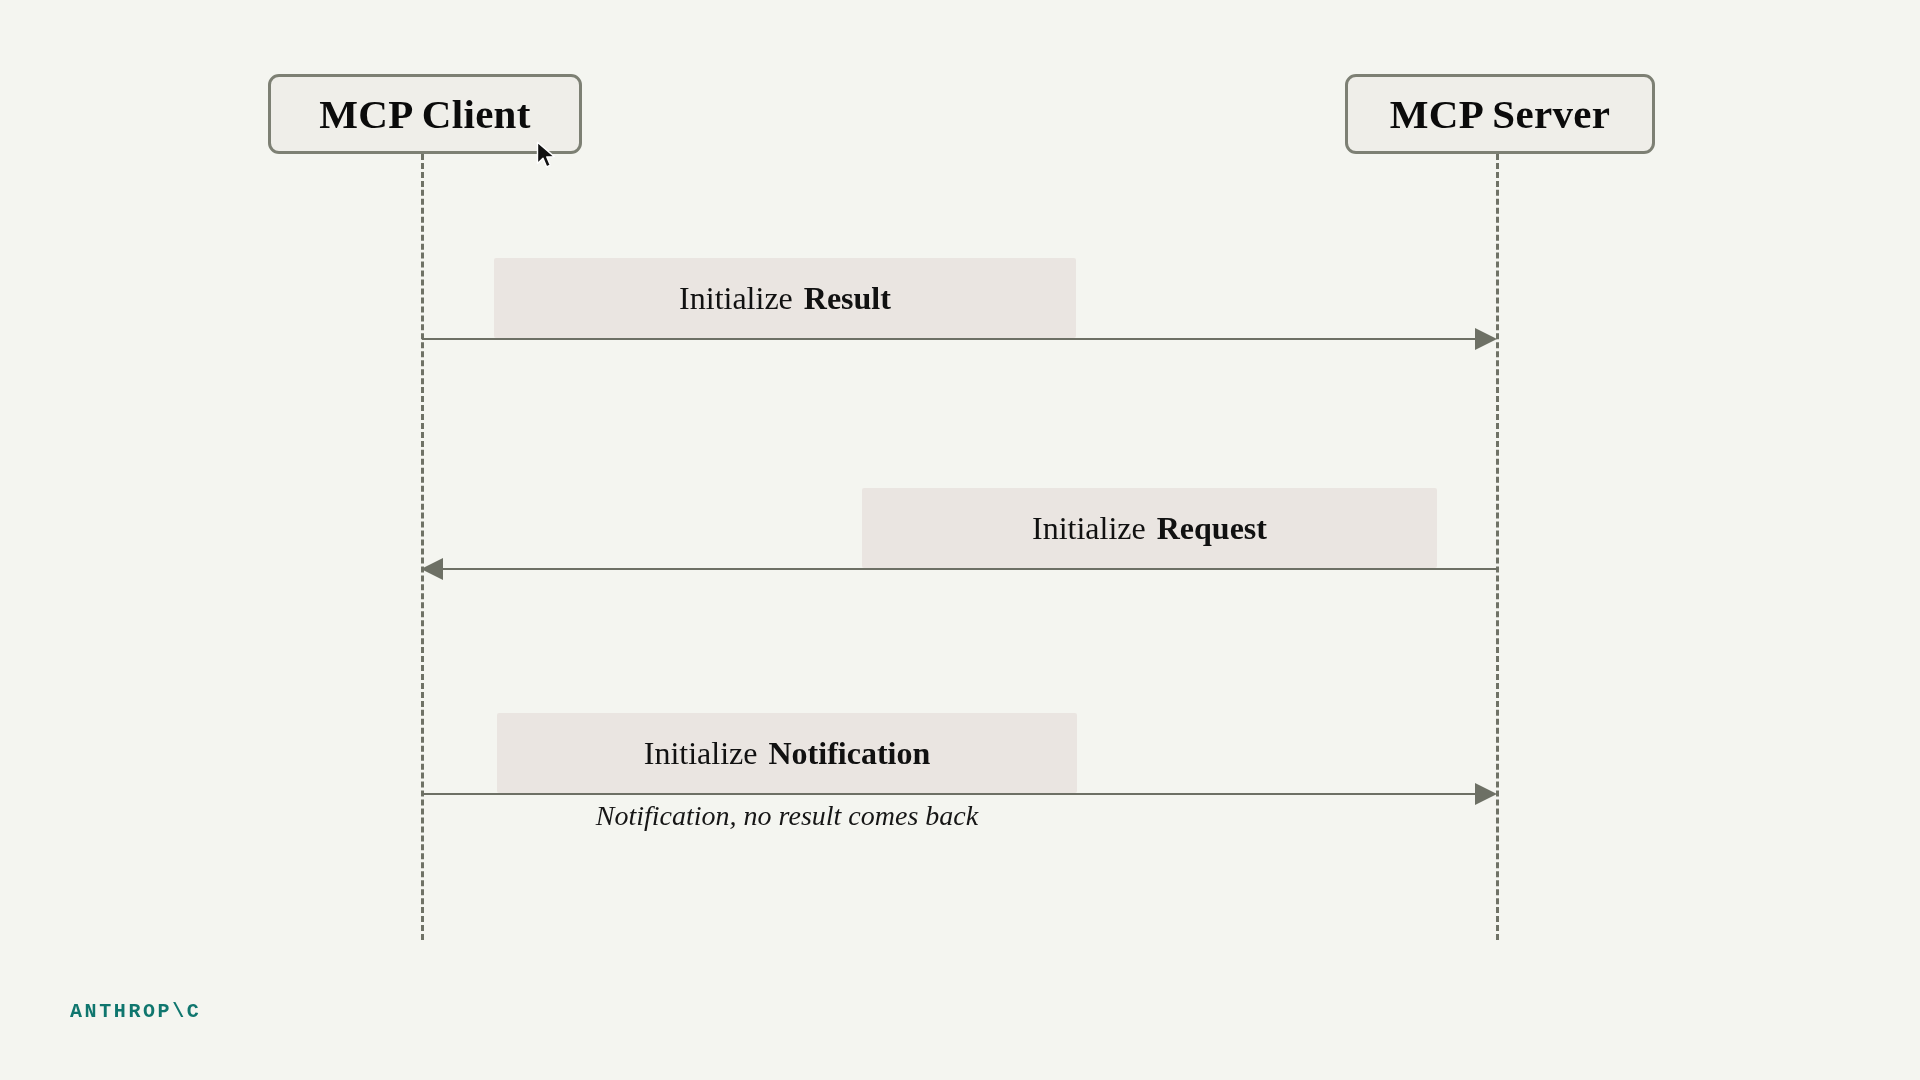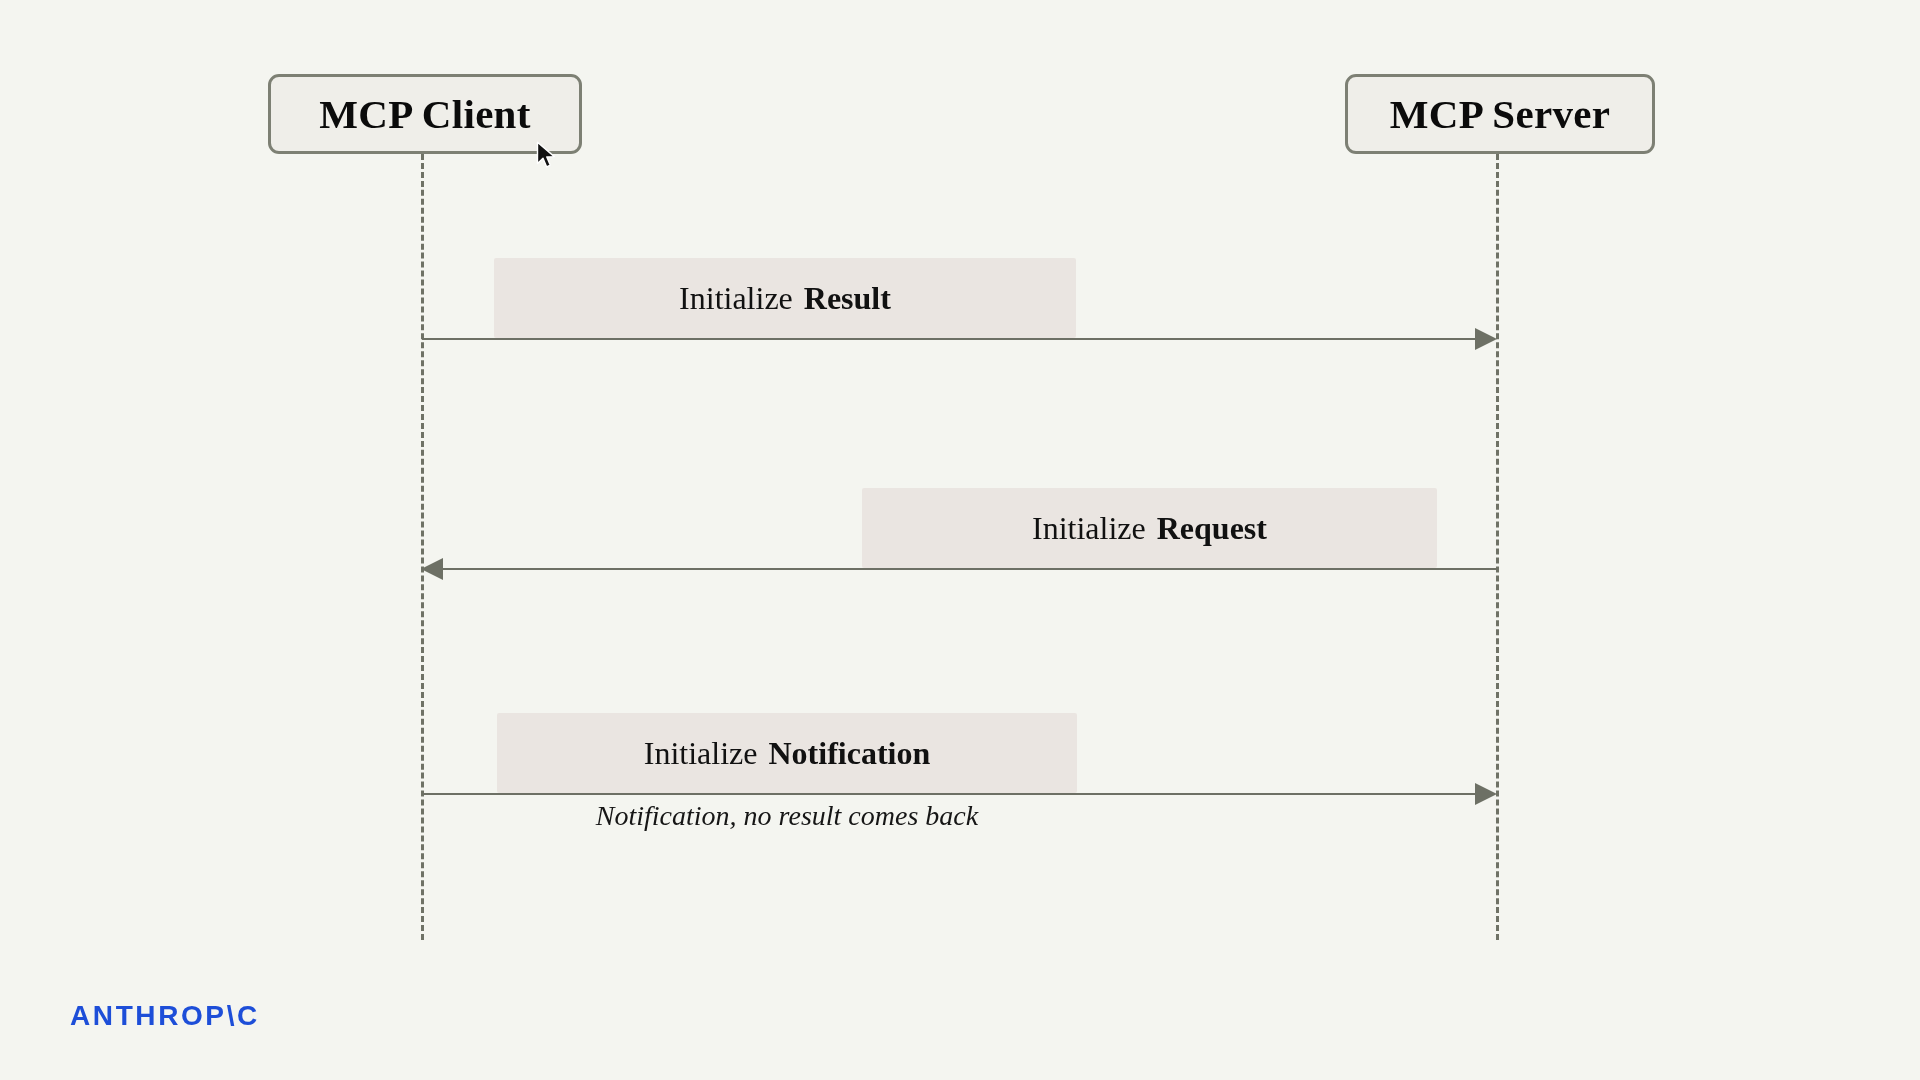--- a/index.html
+++ b/index.html
@@ -110,25 +110,25 @@
     color: #161616;
     white-space: nowrap;
     text-align: center;
   }
 
   
   #wordmark {
     position: absolute;
     left: 70px;
     top: 1000px;
-    font-family: Liberation Sans, sans-serif;
+    font-family: Liberation Mono, monospace;
     font-weight: bold;
-    font-size: 28px;
+    font-size: 20px;
     letter-spacing: 2.6px;
-    color: #1d4ed8;
+    color: #0f766e;
     white-space: nowrap;
   }
 
   
   #mouse-cursor {
     position: absolute;
     left: 536px;
     top: 141px;
     width: 22px;
     height: 30px;

